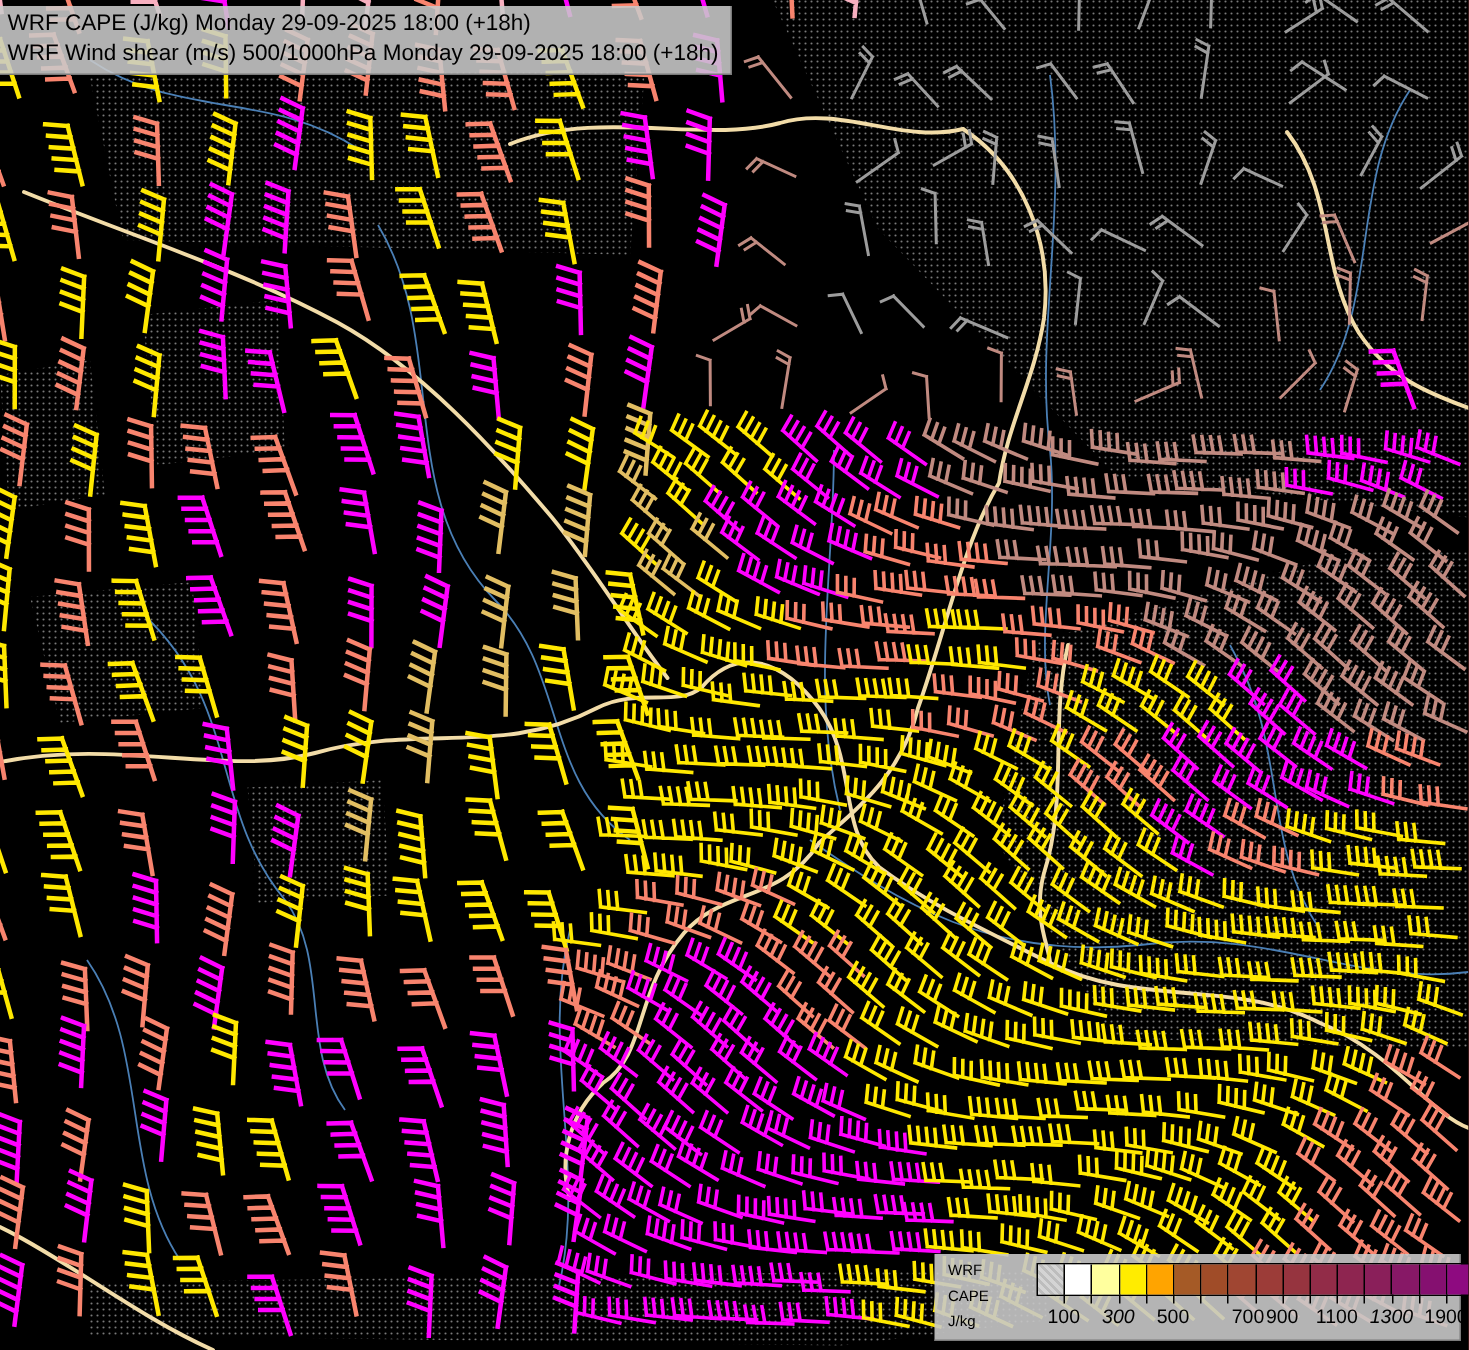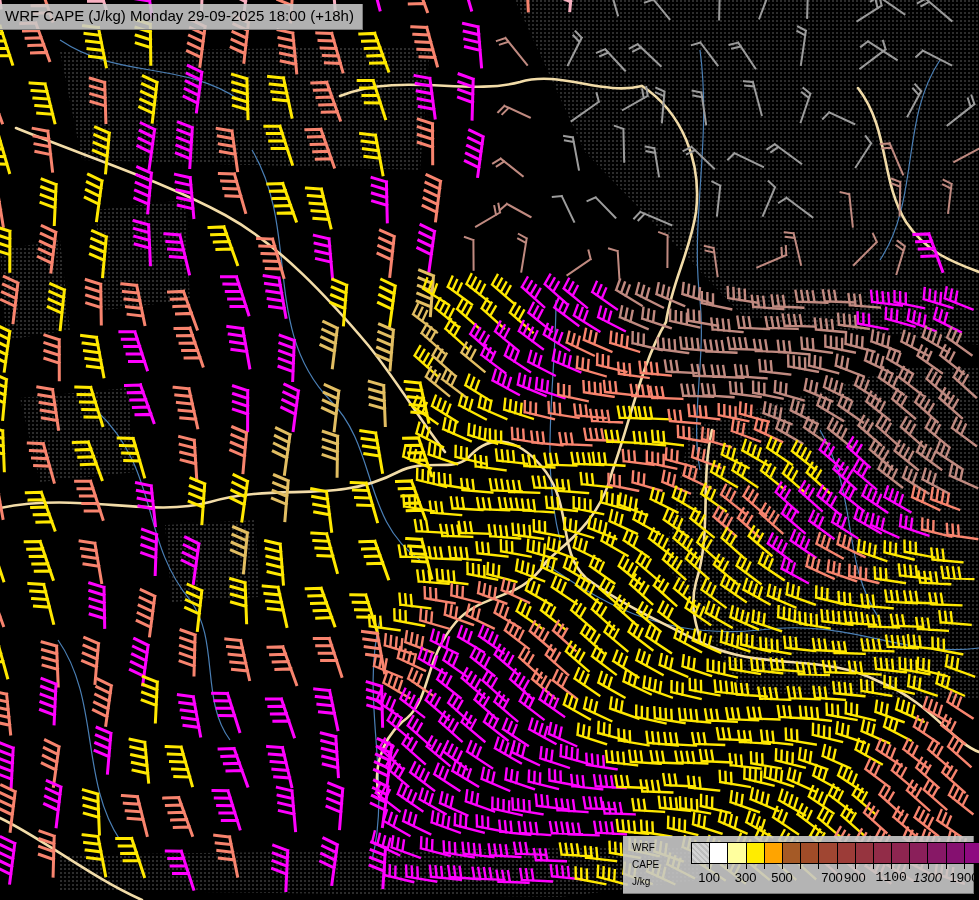--- a/index.html
+++ b/index.html
@@ -926,20 +926,21 @@
         <path d="M865.0,877.7L841.8,858.7M841.8,858.7L846.8,848.9M846.2,862.3L851.2,852.5M850.6,865.9L855.7,856.1M855.0,869.5L860.1,859.8" stroke="#F8846E" stroke-width="2.4" fill="none" stroke-linecap="square"></path>
         <path d="M890.4,883.0L865.7,866.0M865.7,866.0L870.0,855.8M870.4,869.2L874.7,859.1M875.2,872.5L879.4,862.3M879.9,875.7L884.1,865.6" stroke="#F8846E" stroke-width="2.4" fill="none" stroke-linecap="square"></path>
         <path d="M913.2,880.8L887.5,865.3M887.5,865.3L891.1,854.9M892.4,868.2L896.0,857.8M897.3,871.2L900.9,860.8M902.2,874.1L905.8,863.8" stroke="#F8846E" stroke-width="2.4" fill="none" stroke-linecap="square"></path>
         <path d="M937.6,877.6L911.0,863.8M911.0,863.8L913.8,853.2M916.0,866.5L918.9,855.8M921.1,869.1L924.0,858.5" stroke="#F8846E" stroke-width="2.4" fill="none" stroke-linecap="square"></path>
         <path d="M963.8,883.5L935.6,873.5M935.6,873.5L937.0,862.6M941.0,875.4L942.4,864.5M946.3,877.3L947.8,866.4M951.7,879.2L953.2,868.3" stroke="#F8846E" stroke-width="2.4" fill="none" stroke-linecap="square"></path>
       </g>
     </svg>
 
   <div class="title-overlay">
     <div>WRF CAPE (J/kg) Monday 29-09-2025 18:00 (+18h)</div>
+    <div>WRF Wind shear (m/s) 500/1000hPa Monday 29-09-2025 18:00 (+18h)</div>
   </div>
 
   <div class="legend">
     <div class="legend-titles">
       <div>WRF</div>
       <div>CAPE</div>
       <div>J/kg</div>
     </div>
     <div class="legend-scale">
       <div class="legend-swatches">
@@ -970,23 +971,23 @@
         <div class="legend-tick" style="left: 127.4px;"></div>
         <div class="legend-tick" style="left: 145.6px;"></div>
         <div class="legend-tick" style="left: 163.8px;"></div>
         <div class="legend-tick" style="left: 182px;"></div>
         <div class="legend-tick" style="left: 200.2px;"></div>
         <div class="legend-tick" style="left: 218.4px;"></div>
         <div class="legend-tick" style="left: 236.6px;"></div>
         <div class="legend-tick" style="left: 254.8px;"></div>
         <div class="legend-tick" style="left: 273px;"></div>
         <div class="legend-label" style="left: 18.2px;">100</div>
-        <div class="legend-label" style="left: 54.6px;">300</div>
+        <div class="legend-label" style="left: 54.6px; font-style: italic;">300</div>
         <div class="legend-label" style="left: 91px; text-align: center;">500</div>
         <div class="legend-label" style="left: 141px;">700</div>
         <div class="legend-label" style="left: 163.8px;">900</div>
-        <div class="legend-label" style="left: 200.2px; font-family: Liberation Mono, monospace;">1100</div>
+        <div class="legend-label" style="left: 200.2px;">1100</div>
         <div class="legend-label" style="left: 236.6px; font-style: italic;">1300</div>
         <div class="legend-label" style="left: 273px;">1900</div>
       </div>
   </div>
 
 </div>
 
 </body></html>

